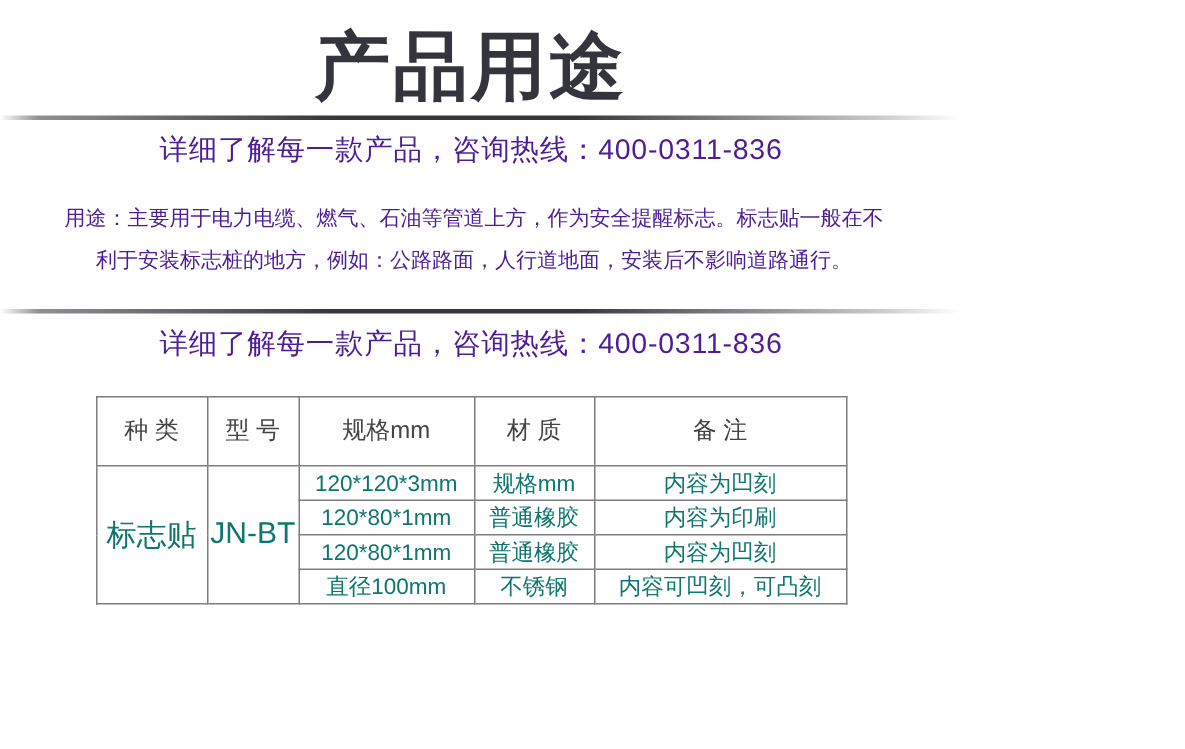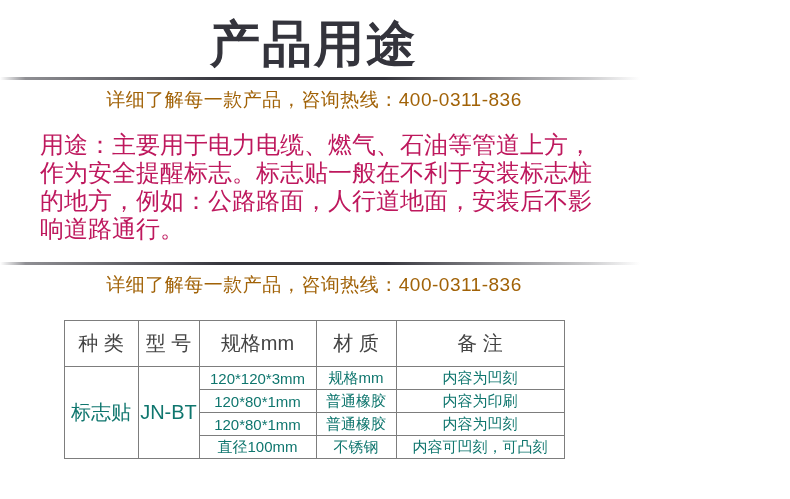--- a/index.html
+++ b/index.html
@@ -31,29 +31,29 @@
       rgba(52,52,60,0.55) 4%,
       #35353c 35%,
       #35353c 60%,
       rgba(52,52,60,0.25) 92%,
       rgba(52,52,60,0) 100%);
   }
   .subtitle {
     margin: 7px 0 0 0;
     text-align: center;
     font-size: 19px;
-    color: #a16207;
+    color: #4c1d95;
     letter-spacing: 0.5px;
   }
   .usage-paragraph {
     margin: 18px 36px 0 40px;
-    font-size: 24px;
+    font-size: 14px;
     line-height: 28px;
-    color: #be185d;
-    text-align: left;
+    color: #4c1d95;
+    text-align: center;
   }
   .section-spec { margin-top: 19px; }
   .section-spec .big-title { padding-top: 0; }
 
   table.spec-table {
     width: 500px;
     margin: 22px auto 0 auto;
     border-collapse: collapse;
     table-layout: fixed;
   }
@@ -61,21 +61,21 @@
     border: 1px solid #7d7d7d;
     text-align: center;
     vertical-align: middle;
     color: #0f766e;
     padding: 0;
     overflow: hidden;
     white-space: nowrap;
   }
   .spec-table th {
     height: 45px;
-    font-size: 20px;
+    font-size: 16px;
     font-weight: normal;
     color: #444444;
   }
   .spec-table td {
     height: 22px;
     font-size: 15px;
   }
   .spec-table td.merged {
     font-size: 20px;
   }

